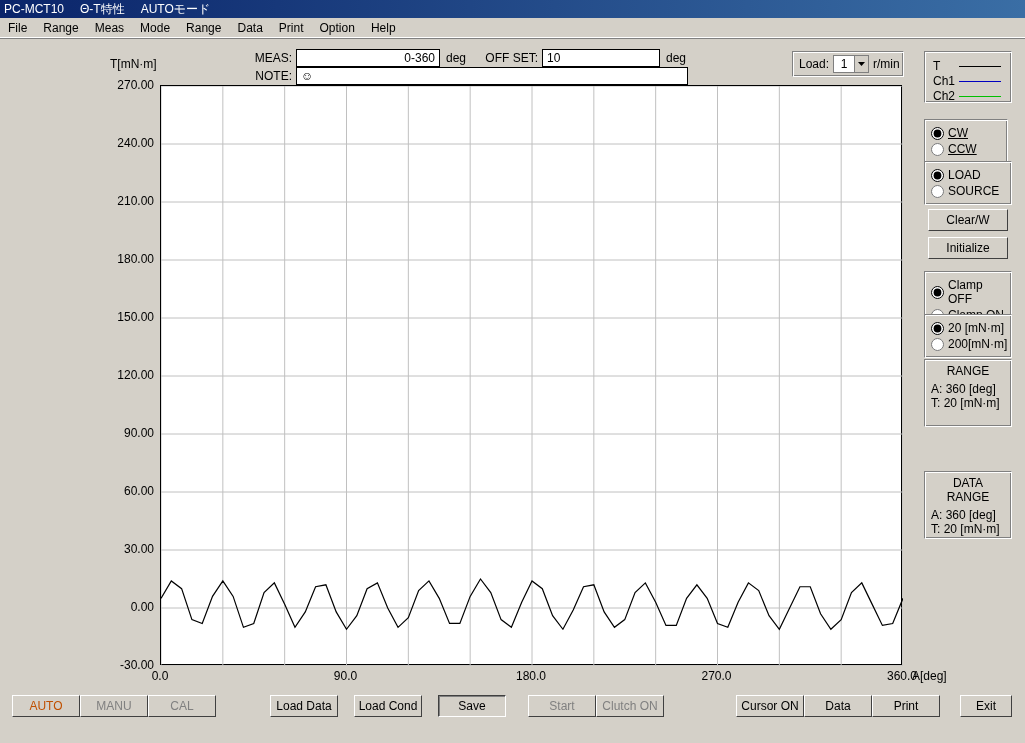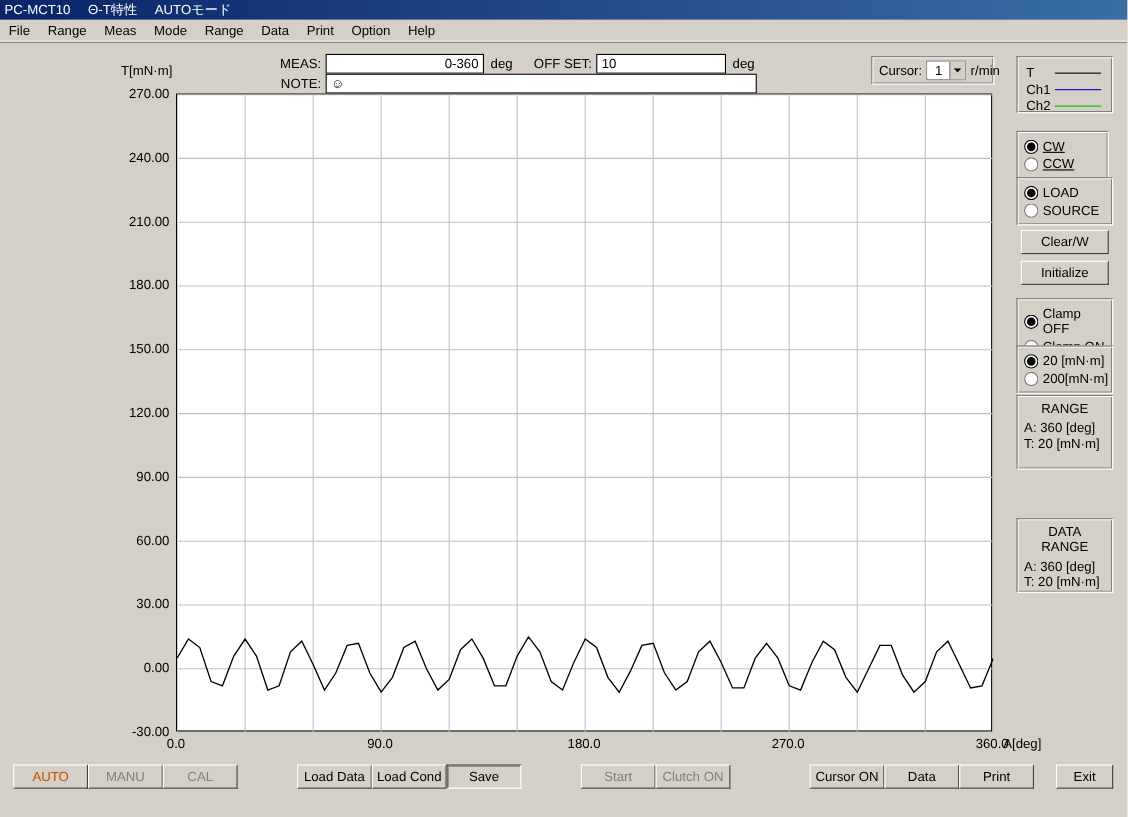--- a/index.html
+++ b/index.html
@@ -209,21 +209,21 @@
   <div id="xticks">
       <div class="x-tick" style="left: 140px; top: 630px;">0.0</div>
       <div class="x-tick" style="left: 325.5px; top: 630px;">90.0</div>
       <div class="x-tick" style="left: 511px; top: 630px;">180.0</div>
       <div class="x-tick" style="left: 696.5px; top: 630px;">270.0</div>
       <div class="x-tick" style="left: 882px; top: 630px;">360.0</div>
     </div>
   <div class="axis-label" style="left:912px;top:630px;">A[deg]</div>
 
   <div class="speed-box" style="left:792px;top:12px;width:112px;height:26px;">
-    <span>Cursor:</span>
+    <span>Load:</span>
     <div class="combo" style="margin:0 4px;">
       <input value="1" style="">
       <div class="drop">
         <svg viewBox="0 0 7 4">
             <polygon points="0,0 7,0 3.5,4" fill="#000"></polygon>
           </svg>
       </div>
     </div>
     <span>r/min</span>
   </div>
@@ -300,21 +300,21 @@
     <div class="section-title">DATA RANGE</div>
     <div>A:  360  [deg]</div>
     <div>T: 20  [mN·m]</div>
   </div>
 
   <div style="position:absolute;left:12px;top:656px;display:flex;gap:0;">
     <button class="btn3d" style="width:68px;color:#c05000;border-color:#fff #404040 #404040 #fff;">AUTO</button>
     <button class="btn3d disabled" style="width:68px;">MANU</button>
     <button class="btn3d disabled" style="width:68px;">CAL</button>
   </div>
-  <div style="position:absolute;left:270px;top:656px;display:flex;gap:0;justify-content:space-between;">
+  <div style="position:absolute;left:270px;top:656px;display:flex;gap:16px;justify-content:space-between;">
     <button class="btn3d" style="width:68px;">Load Data</button>
     <button class="btn3d" style="width:68px;">Load Cond</button>
     <button class="btn3d selected" style="width:68px;">Save</button>
   </div>
   <div style="position:absolute;left:528px;top:656px;display:flex;gap:0;">
     <button class="btn3d disabled" style="width:68px;">Start</button>
     <button class="btn3d disabled" style="width:68px;">Clutch ON</button>
   </div>
   <div style="position:absolute;left:736px;top:656px;display:flex;gap:0;align-items:center;">
     <button class="btn3d" style="width:68px;">Cursor ON</button>

